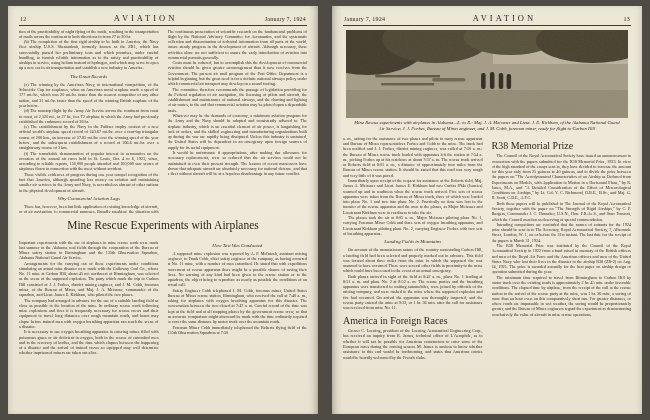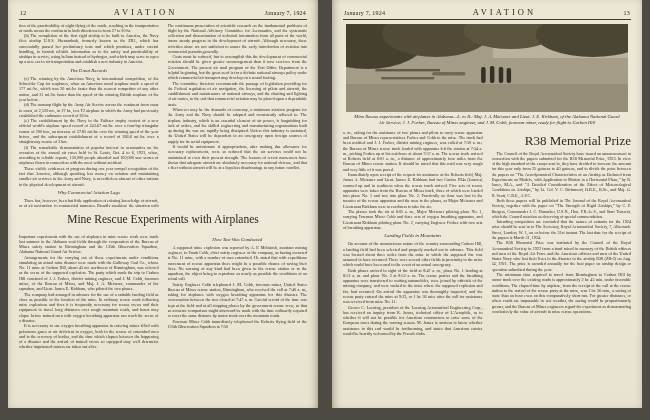--- a/index.html
+++ b/index.html
@@ -1,21 +1,21 @@
 <!DOCTYPE html>
 <html><head>
 <meta charset="utf-8">
 <style>
   * { margin:0; padding:0; box-sizing:border-box; }
   html,body { width:650px; height:420px; overflow:hidden; }
   body { background:#4d4b44; font-family:"Liberation Serif","DejaVu Serif",serif; }
   .spread { position:absolute; inset:0; }
 
   .page {
-    position:absolute; top:0; height:408px; width:310px;
+    position:absolute; top:6px; height:408px; width:310px;
     background:linear-gradient(180deg,#ece6d5 0%,#efe9da 50%,#e8e2d0 100%);
     color:#2b2820;
   }
   .page--left  { left:8px;  box-shadow:inset -7px 0 10px -7px rgba(60,50,30,.55), inset 4px 0 8px -6px rgba(60,50,30,.35); }
   .page--right { left:332px; box-shadow:inset 7px 0 10px -7px rgba(60,50,30,.55), inset -4px 0 8px -6px rgba(60,50,30,.35); }
   .page-inner { display:flex; flex-direction:column; height:100%; padding:7px 11px 6px; }
 
   .running-head {
     display:flex; justify-content:space-between; align-items:baseline;
     border-bottom:.6px solid #3e3a30; padding:0 1px 1.5px; flex:0 0 auto;
@@ -25,21 +25,21 @@
 
   .top-cols    { display:flex; gap:9px; height:184px; overflow:hidden; margin-top:3px; }
   .bottom-cols { display:flex; gap:9px; flex:1; overflow:hidden; }
   .right-cols  { display:flex; gap:9px; flex:1; overflow:hidden; }
 
   .col { flex:1 1 0; text-align:justify; font-size:4.2px; line-height:1.26; color:#2d2a22; overflow:hidden; }
 
   .blk.p  { text-indent:5px; }
   .blk.pc { text-indent:0; }
   .blk.subhead  { text-align:center; font-style:italic; font-size:4.9px; margin:3px 0 2px; text-indent:0; }
-  .blk.headline { text-align:right; font-size:13px; line-height:1.1; margin:4px 0 2.5px; text-indent:0; }
+  .blk.headline { text-align:left; font-size:10px; line-height:1.1; margin:4px 0 2.5px; text-indent:0; }
 
   .article-title { font-size:11.5px; font-weight:normal; text-align:center; margin:6px 0 9px; flex:0 0 auto; }
 
   .photo-wrap { flex:0 0 auto; margin:4px 3px 0; }
   .photo { height:88px; overflow:hidden; background:#a39a85; }
   .photo svg { display:block; width:100%; height:100%; }
   .caption {
     font-style:italic; font-size:4.7px; line-height:1.3; text-align:center;
     margin:2.5px 7px 3.5px; flex:0 0 auto;
   }
@@ -138,20 +138,21 @@
       </figure>
 
       <div class="right-cols">
         <div class="col">
             <div class="blk pc">a. m., asking for the assistance of two planes and pilots to carry rescue apparatus and Bureau of Mines representatives Forbes and Cobb to the mine. The truck had been notified and J. J. Forbes, district mining engineer, was called at 7:50 a. m.; the Bureau of Mines rescue truck loaded with apparatus left the station at 7:54 a. m., picking Forbes up at his residence at about 7:57 a. m. The rescue truck arrived at Roberts field at 8:01 a. m., a distance of approximately four miles from the Bureau of Mines rescue station. It should be stated that this road was very rough and very little of it was paved.</div>
             <div class="blk p">Immediately upon receipt of the request for assistance at the Roberts field, Maj. James A. Meissner and Lieut. James E. Kirkham had two Curtiss JN4s (Jennies) warmed up and in readiness when the rescue truck arrived. Five sets of rescue apparatus were taken from the Bureau of Mines truck, three of which were loaded into plane No. 1 and two into plane No. 2. Practically no time was lost in the transfer of the rescue apparatus and the men to the planes, as Major Meissner and Lieutenant Kirkham were in readiness to take the air.</div>
             <div class="blk p">The planes took the air at 8:05 a. m., Major Meissner piloting plane No. 1, carrying Foreman Miner Cobb and three sets of oxygen breathing apparatus, and Lieutenant Kirkham piloting plane No. 2, carrying Engineer Forbes with two sets of breathing apparatus.</div>
             <div class="blk subhead">Landing Fields in Mountains</div>
             <div class="blk p">On account of the mountainous nature of the country surrounding Carbon Hill, a landing field had been selected and properly marked out in advance. This field was located about three miles from the mine in which the supposed fire was assumed to have occurred. There were several other fields in proximity to the mine which could have been used in the event of an actual emergency.</div>
             <div class="blk p">Both planes arrived in sight of the field at 8:47 a. m., plane No. 1 landing at 8:51 a. m. and plane No. 2 at 8:52 a. m. The rescue parties and the breathing apparatus were transferred to waiting automobiles, were joined by officials of the mining company, and were rushed to the mine where the supposed explosion and fire had occurred. On arrival the apparatus was thoroughly inspected, and the rescue party entered the mine at 9:23, or 1 hr. 36 min. after the call for assistance was received from mine No. 11.</div>
+            <div class="blk headline">America in Foreign Races</div>
             <div class="blk p">Grover C. Loening, president of the Loening Aeronautical Engineering Corp., has received an inquiry from R. James, technical editor of L'Aerophile, as to whether it will not be possible for American constructors to enter some of the European races during the coming season. M. James is anxious to know whether assistance to this end would be forthcoming, and states that American entries would be heartily welcomed by the French clubs.</div>
           </div>
         <div class="col">
             <div class="blk headline">R38 Memorial Prize</div>
             <div class="blk p">The Council of the Royal Aeronautical Society have issued an announcement in connection with the papers submitted for the R38 Memorial Prize, 1923. In view of the high standard of the essays sent in, they have decided to increase the amount for this year only from 25 guineas to 40 guineas, and to divide the prize between the papers on “The Aerodynamical Characteristics of an Airship as Deduced from Experiments on Models, with Application to Motion in a Horizontal Plane,” by R. Jones, M.A., and “A Detailed Consideration of the Effect of Meteorological Conditions on Airships,” by Lt. Col. V. C. Richmond, O.B.E., B.Sc., and Maj. G. H. Scott, C.B.E., A.F.C.</div>
             <div class="blk p">Both these papers will be published in The Journal of the Royal Aeronautical Society, together with the paper on “The Strength of Rigid Airships,” by C. P. Burgess, Commander J. C. Hunsaker, U.S.N., Hon. F.R.Ae.S., and Starr Truscott, which the Council mention as deserving of special commendation.</div>
             <div class="blk p">Intending competitors are reminded that the names of entrants for the 1924 prize should be sent in to The Secretary, Royal Aeronautical Society, 7, Albemarle Street, London, W. 1, on or before the 31st instant. The last date for the receipt of the papers is March 31, 1924.</div>
             <div class="blk p">The R38 Memorial Prize was instituted by the Council of the Royal Aeronautical Society in 1922 from a fund raised in memory of the British officers and men of the Royal Air Force and the American officers and men of the United States Navy who lost their lives in the disaster to the airship R38 (ZR-2) on Aug. 24, 1921. The prize is awarded annually for the best paper on airship design or operation submitted during the year.</div>
             <div class="blk p">The minimum time required to travel from Birmingham to Carbon Hill by motor truck over the existing roads is approximately 2 hr. 45 min. under favorable conditions. The elapsed time by airplane, from the receipt of the call at the rescue station to the arrival of the rescue party at the mine, was 1 hr. 36 min., a saving of more than an hour even on this comparatively short run. For greater distances, or where roads are impassable in wet weather, the saving would be proportionately greater, and the Bureau of Mines engineers regard the experiment as demonstrating conclusively the value of aircraft in mine rescue operations.</div>
           </div>

